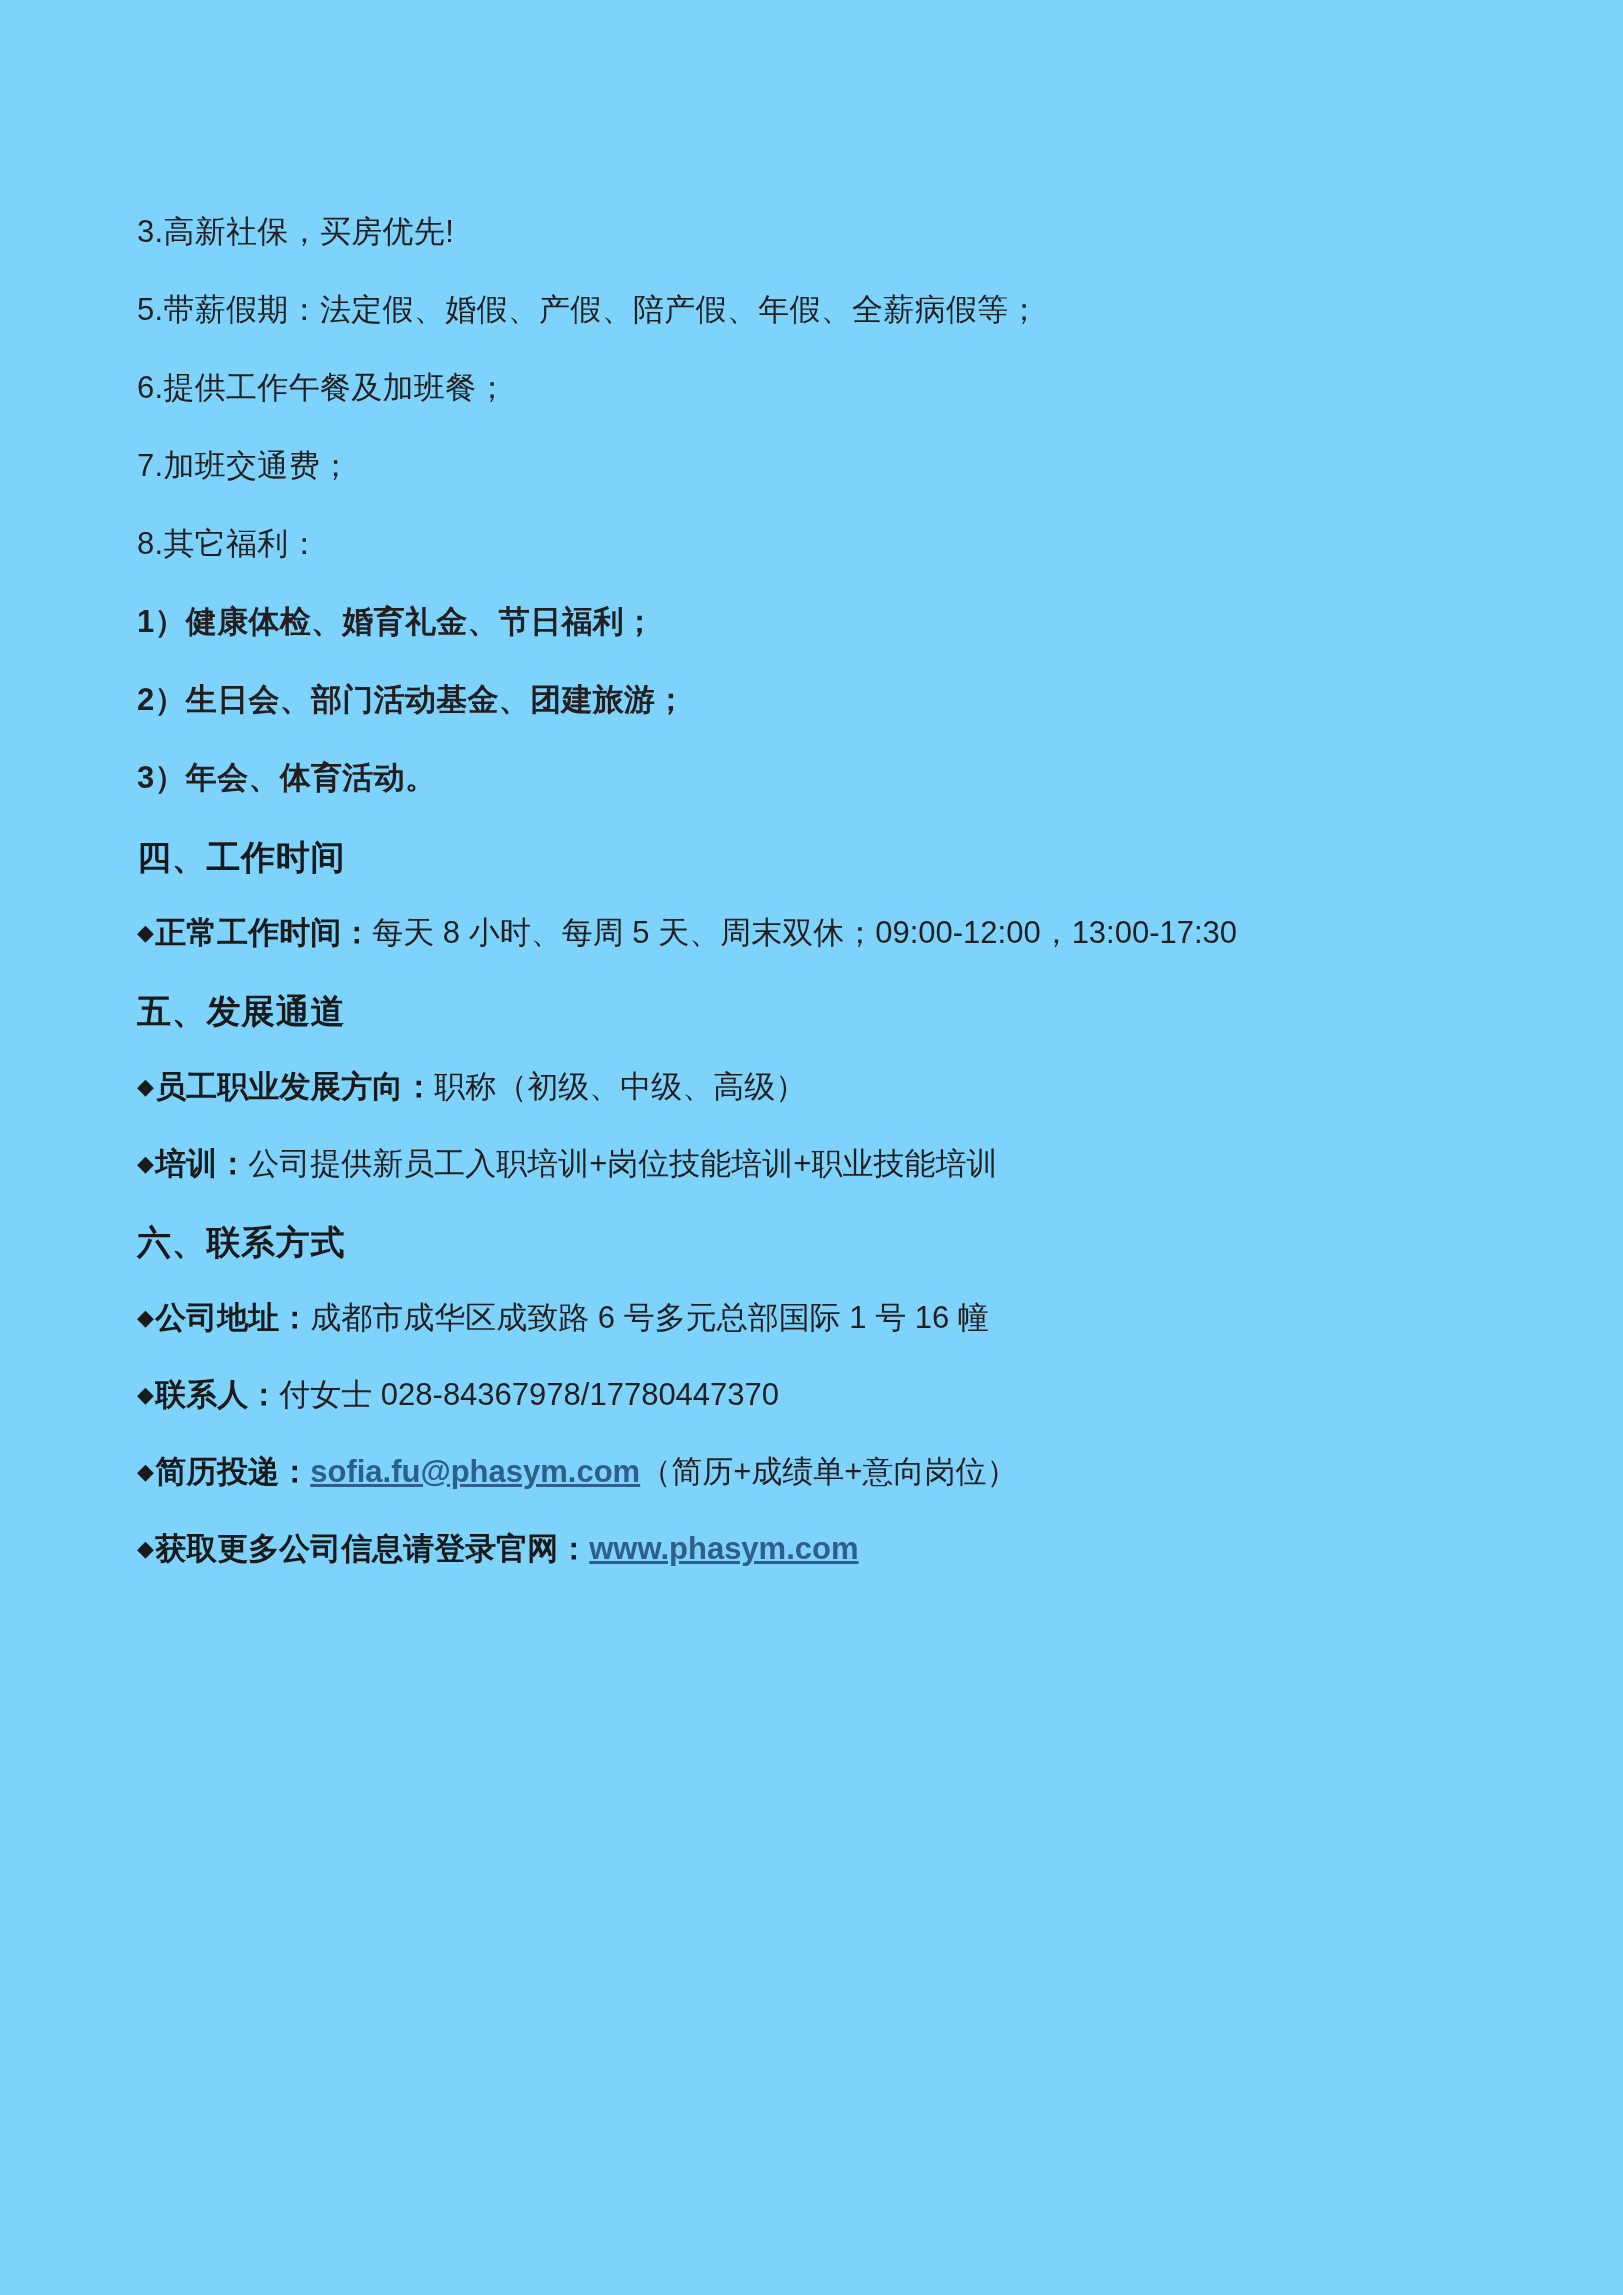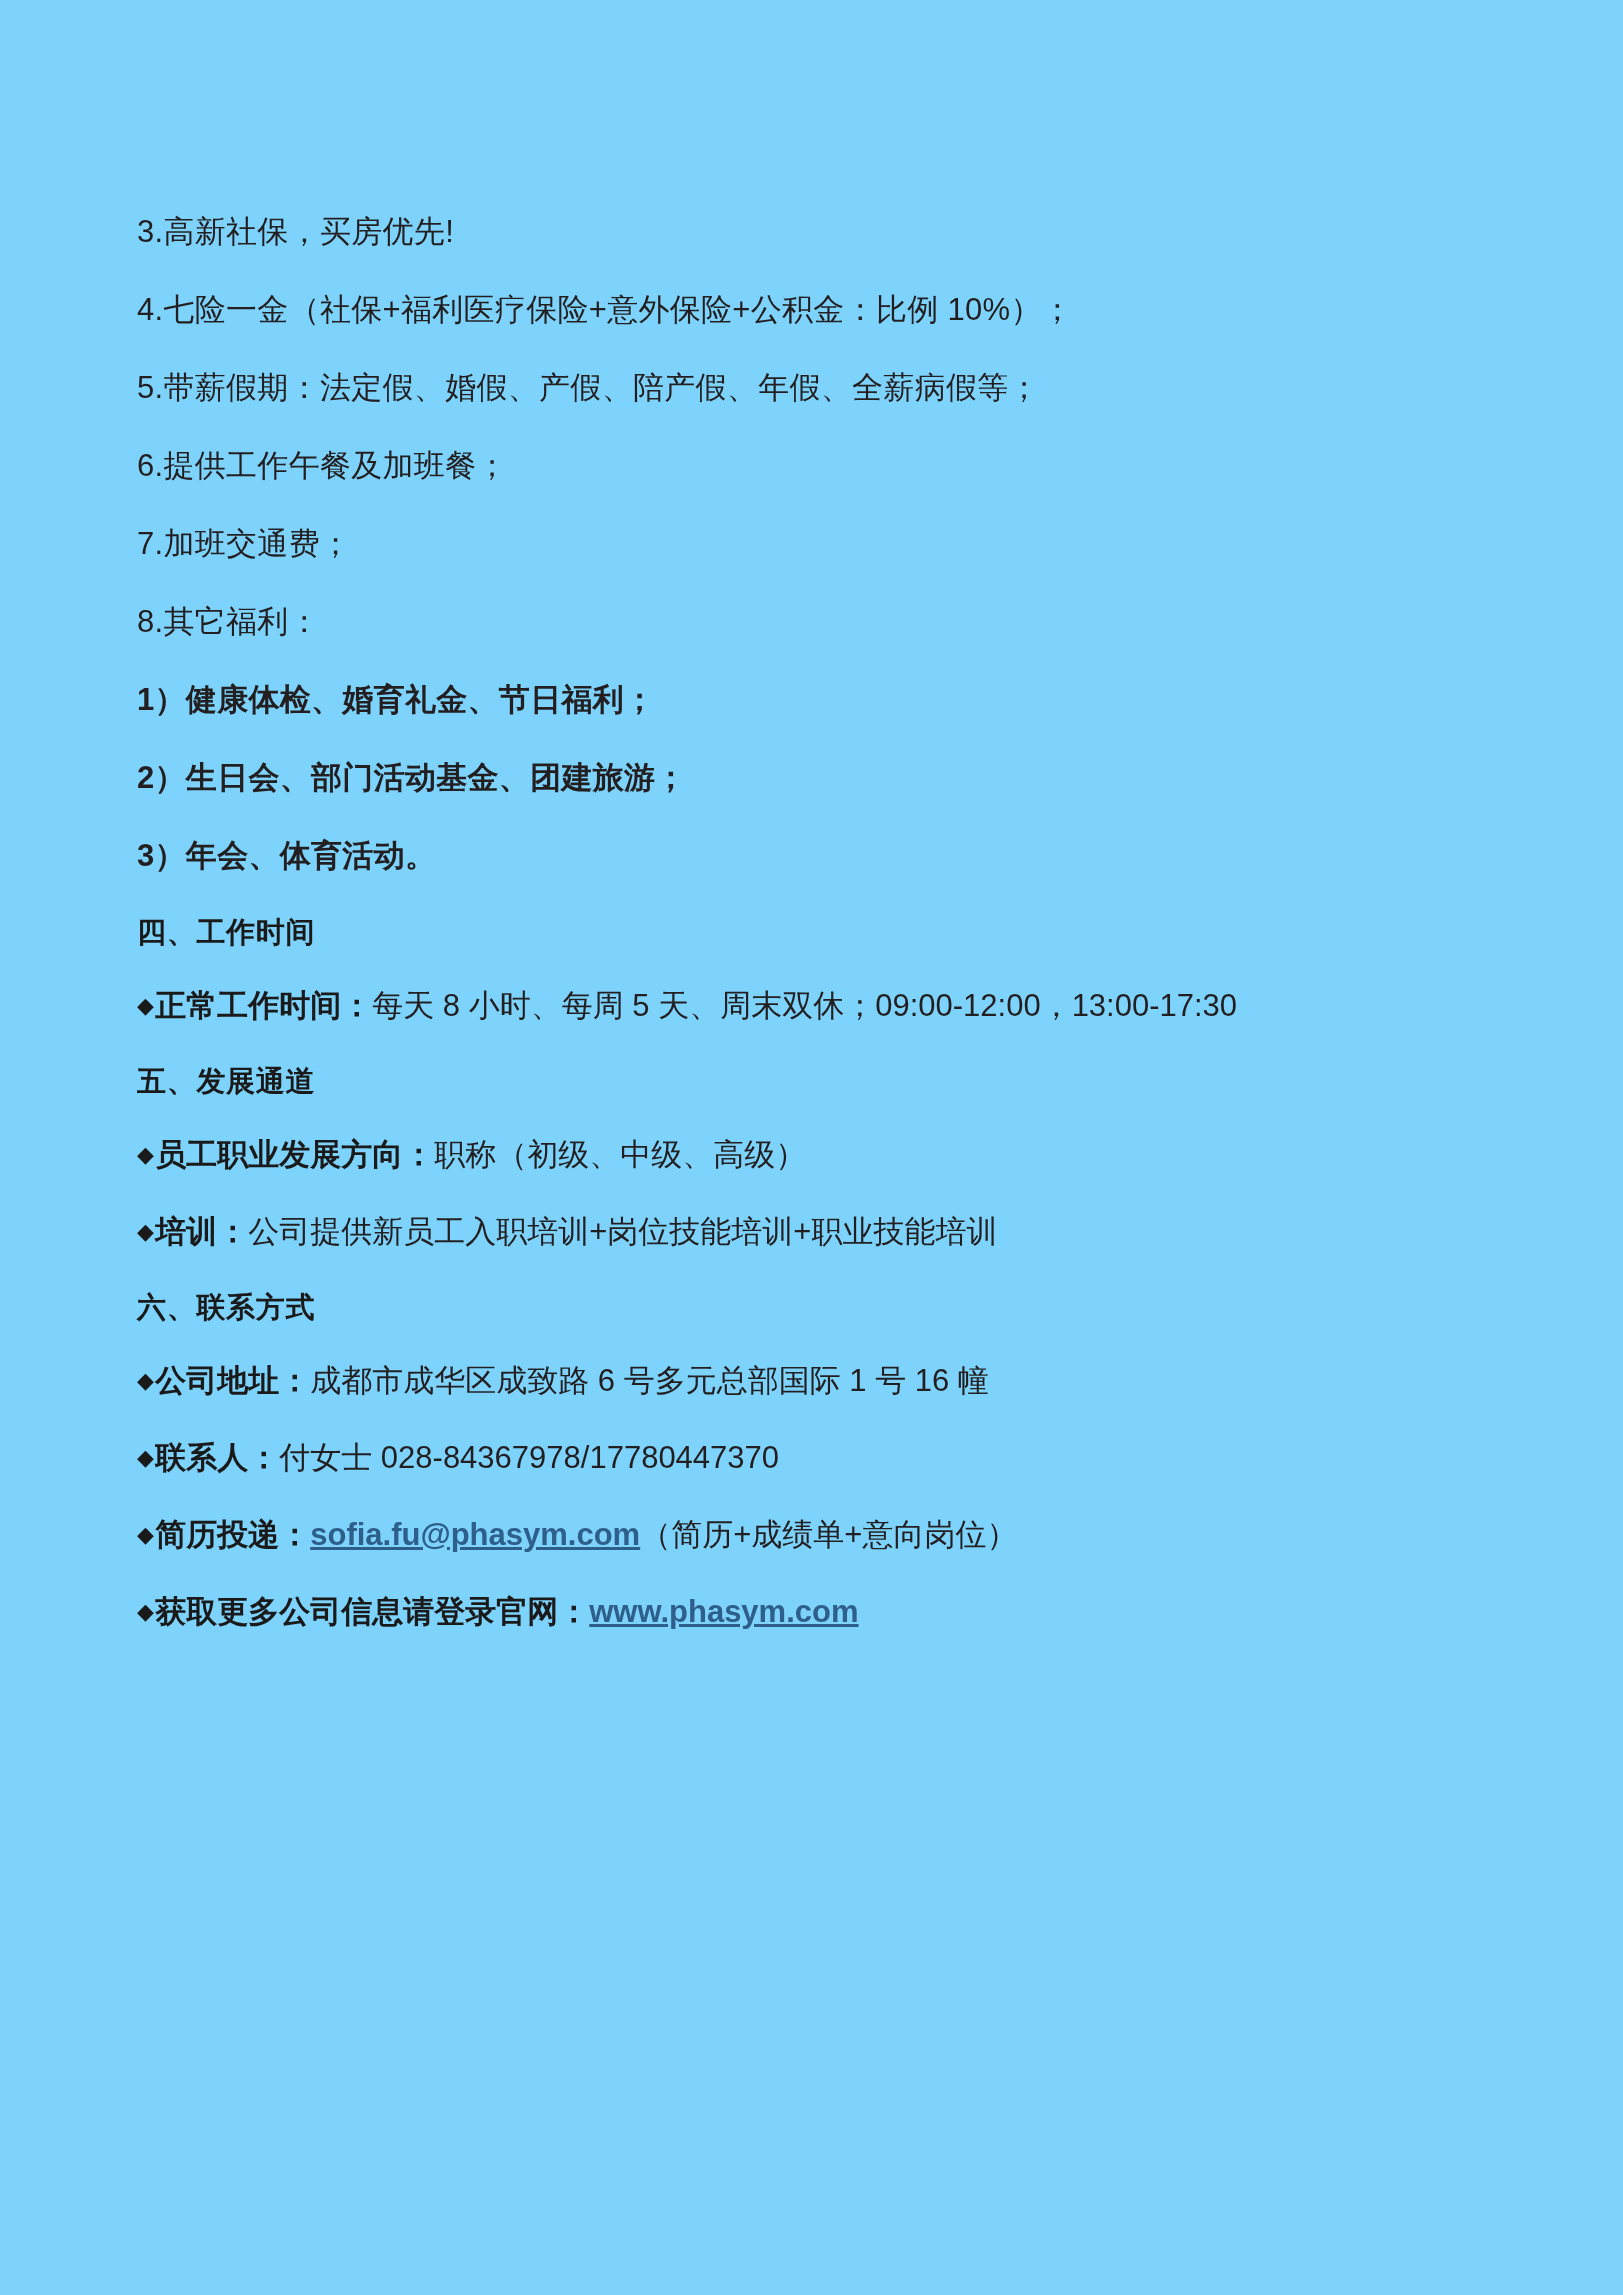--- a/index.html
+++ b/index.html
@@ -27,21 +27,21 @@
   }
   .line {
     font-size: 31px;
     line-height: 1.0;
     letter-spacing: 0.3px;
     margin-bottom: 47px;
     color: #231f20;
     white-space: nowrap;
   }
   .heading {
-    font-size: 29px;
+    font-size: 34px;
     font-weight: bold;
     line-height: 1.0;
     margin-bottom: 43px;
     letter-spacing: 0.7px;
     color: #1a1a1a;
   }
   .bullet-line {
     font-size: 31px;
     line-height: 1.0;
     margin-bottom: 46px;
@@ -67,21 +67,20 @@
     font-weight: bold;
   }
 </style>
 </head>
 <body>
 
 <div class="page">
   <div class="doc-body">
 
     <p class="line">3.高新社保，买房优先!</p>
-    <p class="line">4.七险一金（社保+福利医疗保险+意外保险+公积金：比例 10%）；</p>
     <p class="line">5.带薪假期：法定假、婚假、产假、陪产假、年假、全薪病假等；</p>
     <p class="line">6.提供工作午餐及加班餐；</p>
     <p class="line">7.加班交通费；</p>
     <p class="line">8.其它福利：</p>
 
     <p class="line sub-item">1）健康体检、婚育礼金、节日福利；</p>
     <p class="line sub-item">2）生日会、部门活动基金、团建旅游；</p>
     <p class="line sub-item">3）年会、体育活动。</p>
 
     <p class="heading">四、工作时间</p>

